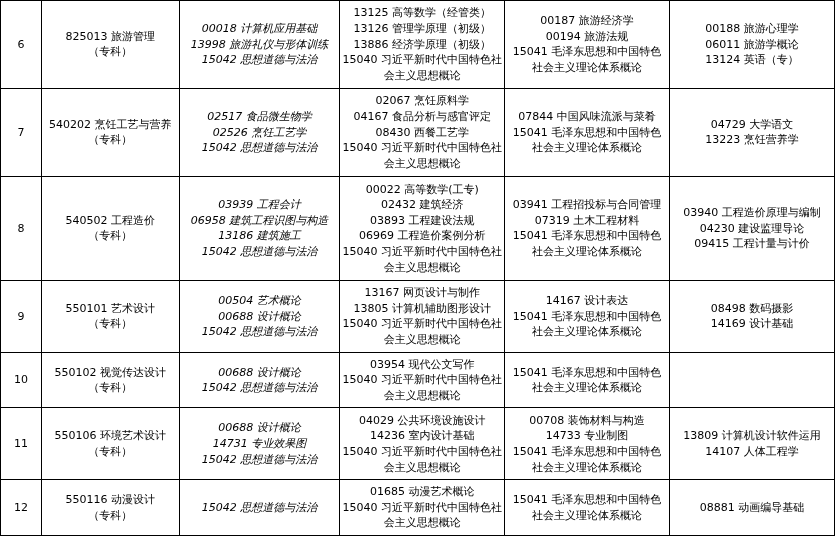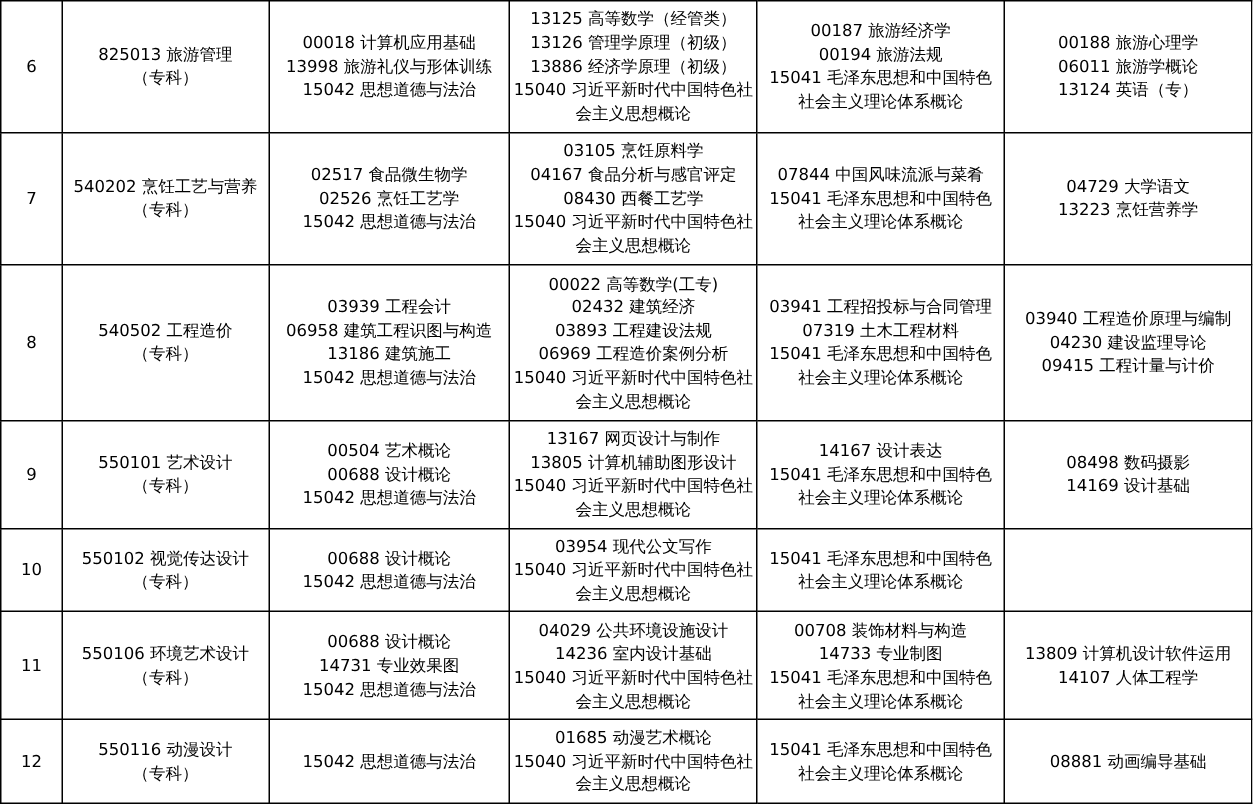--- a/index.html
+++ b/index.html
@@ -31,20 +31,21 @@
   }
   td.col-no {
     width: 34px;
     font-size: 12px;
   }
   td.col-major {
     width: 126px;
   }
   td.col-c1 {
     width: 148px;
+    font-style: italic;
   }
   td.col-c2 {
     width: 152px;
   }
   td.col-c3 {
     width: 152px;
   }
   td.col-c4 {
     width: 152px;
   }
@@ -74,21 +75,21 @@
 06011 旅游学概论
 13124 英语（专）</td>
     </tr>
     <tr>
       <td class="col-no">7</td>
       <td class="col-major">540202 烹饪工艺与营养
 （专科）</td>
       <td class="col-c1">02517 食品微生物学
 02526 烹饪工艺学
 15042 思想道德与法治</td>
-      <td class="col-c2">03105 烹饪原料学
+      <td class="col-c2">02067 烹饪原料学
 04167 食品分析与感官评定
 08430 西餐工艺学
 15040 习近平新时代中国特色社
 会主义思想概论</td>
       <td class="col-c3">07844 中国风味流派与菜肴
 15041 毛泽东思想和中国特色
 社会主义理论体系概论</td>
       <td class="col-c4">04729 大学语文
 13223 烹饪营养学</td>
     </tr>

